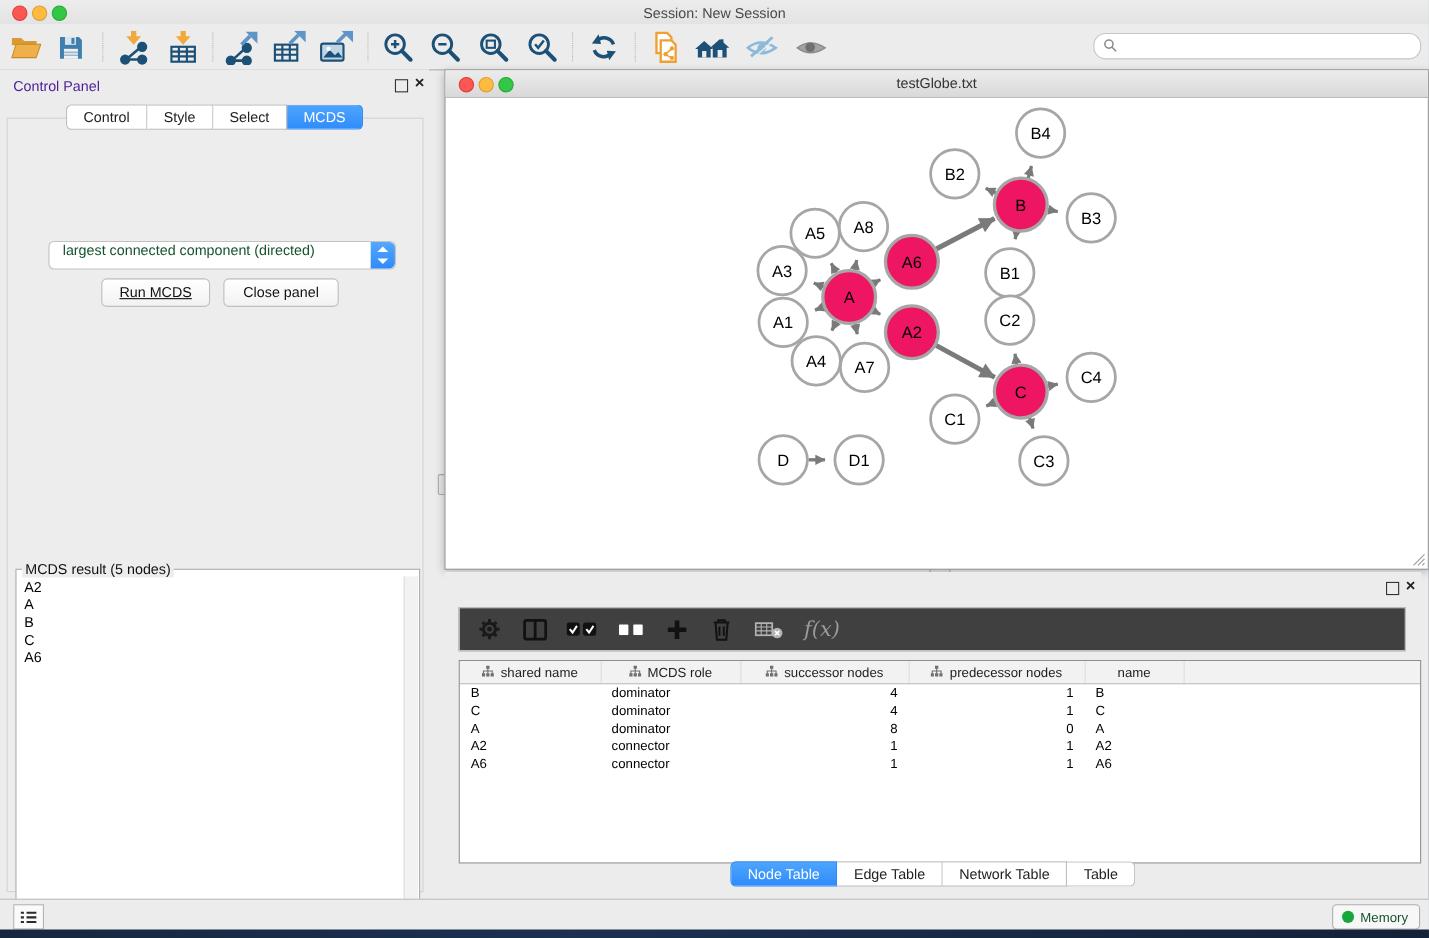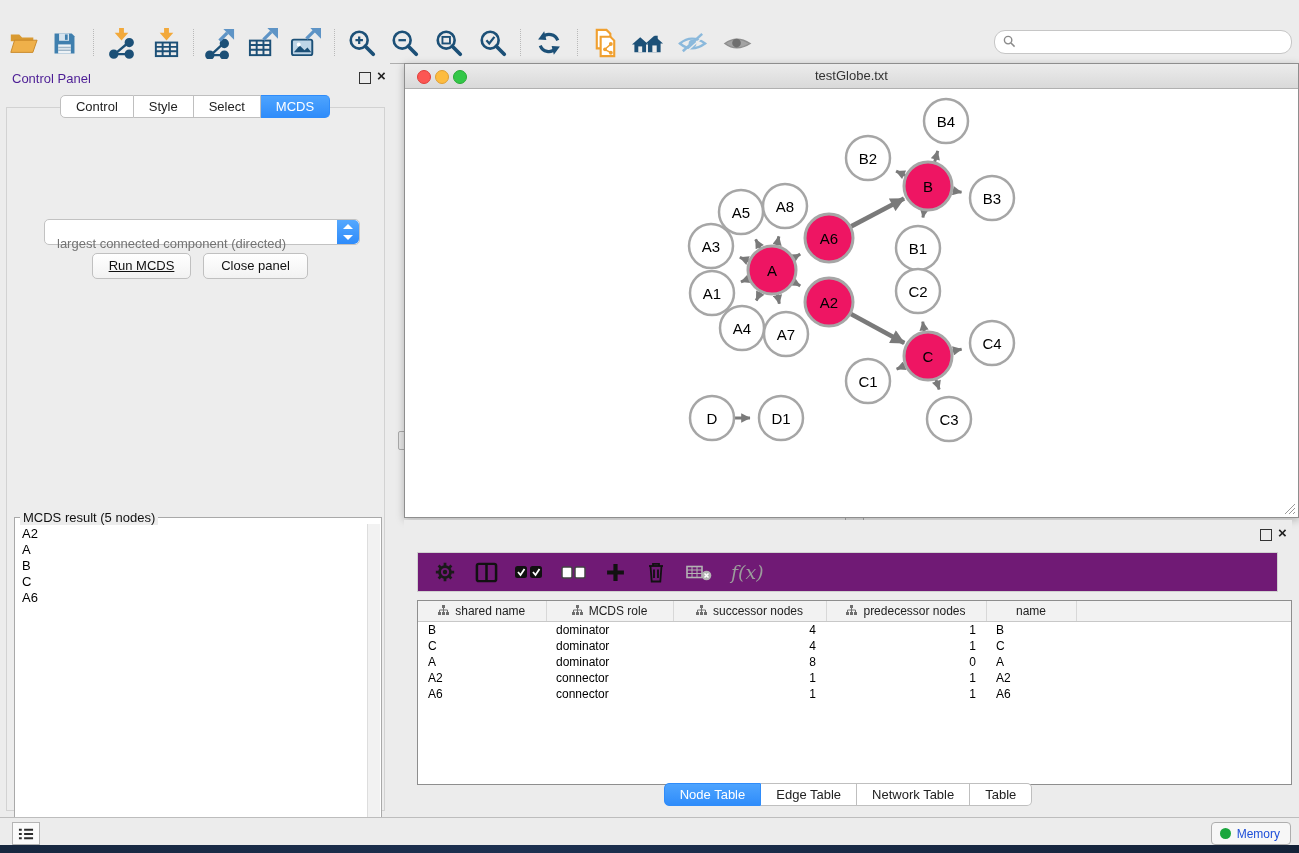--- a/index.html
+++ b/index.html
@@ -28,21 +28,21 @@
   .win-close{position:absolute;top:4px;font-size:15px;font-weight:bold;color:#222;line-height:18px;}
   #cp-body{position:absolute;left:6px;top:44px;width:377px;height:702px;border:1px solid #d2d2d2;background:#ededed;}
   .segbar{position:absolute;left:0;width:100%;display:flex;justify-content:center;}
   #cp-tabs{top:32px;}
   .seg{height:21px;line-height:21px;padding:0 15px;font-size:13px;color:#222;background:#fff;border:1px solid #bfbfbf;border-left:none;cursor:default;}
   .seg:first-child{border-left:1px solid #bfbfbf;border-radius:5px 0 0 5px;}
   .seg:last-child{border-radius:0 5px 5px 0;}
   .seg.active{background:linear-gradient(#4ea4fe,#2f8cfa);color:#fff;border-color:#2f8cfa;}
   #opt-label{position:absolute;left:0;top:133px;width:390px;text-align:center;font-size:13px;color:#111;}
   #opt-dropdown{position:absolute;left:44px;top:156px;width:314px;height:24px;background:#fff;border:1px solid #c2c2c2;border-radius:5px;}
-  #opt-dropdown .val{position:absolute;left:12px;top:16px;font-size:13px;color:#737373;white-space:nowrap;}
+  #opt-dropdown .val{position:absolute;left:12px;top:0;font-size:13px;color:#14532d;white-space:nowrap;}
   #opt-dropdown .stepper{position:absolute;right:0;top:0;width:22px;height:24px;background:linear-gradient(#55a8fe,#2e8bfa);border-radius:0 5px 5px 0;}
   .chev{position:absolute;left:6px;width:0;height:0;border-left:5px solid transparent;border-right:5px solid transparent;}
   .chev.up{top:4px;border-bottom:5px solid #fff;}
   .chev.down{bottom:4px;border-top:5px solid #fff;}
   .pushbtn{position:absolute;top:190px;height:24px;background:linear-gradient(#fff,#f2f2f2);border:1px solid #c0c0c0;border-radius:5px;font-size:13px;color:#111;text-align:center;line-height:23px;cursor:default;}
   #run-btn{left:92px;width:97px;text-decoration:underline;}
   #closep-btn{left:203px;width:103px;}
   #mcds-box{position:absolute;left:14px;top:454px;width:366px;height:345px;border:1px solid #a9a9a9;background:#fff;}
   #mcds-title{position:absolute;left:5px;top:-8px;background:#ededed;padding:0 3px;font-size:13px;color:#111;}
   #mcds-list{position:absolute;left:0;top:8px;right:13px;bottom:2px;overflow:hidden;}
@@ -53,44 +53,50 @@
   
   #net-win{position:absolute;left:404px;top:63px;width:893px;height:453px;background:#fff;border:1px solid #8e8e8e;box-shadow:0 2px 8px rgba(0,0,0,.25);}
   #net-titlebar{position:absolute;left:0;top:0;width:100%;height:24px;background:linear-gradient(#ececec,#d9d9d9);border-bottom:1px solid #b0b0b0;}
   #net-titlebar .title{position:absolute;left:0;right:0;top:4px;text-align:center;font-size:13px;color:#333;}
   #net-canvas{position:absolute;left:1px;top:25px;width:889px;height:426px;background:#fff;}
   #net-grip{position:absolute;right:2px;bottom:2px;width:13px;height:13px;}
   
   #table-panel{position:absolute;left:404px;top:520px;width:888px;height:297px;background:#ececec;}
   #tp-header{position:absolute;left:0;top:0;width:100%;height:26px;}
   #tp-header .ptitle{position:absolute;left:14px;top:6px;font-size:13px;color:#2d2d2d;margin-top:32px;}
-  #tp-toolbar{position:absolute;left:13px;top:32px;width:861px;height:40px;background:#701a75;border:1px solid #d0d0d0;display:flex;align-items:center;gap:15px;padding-left:14px;box-sizing:border-box;}
+  #tp-toolbar{position:absolute;left:13px;top:32px;width:861px;height:40px;background:#404040;border:1px solid #d0d0d0;display:flex;align-items:center;gap:15px;padding-left:14px;box-sizing:border-box;}
   .tp-icon{display:flex;align-items:center;justify-content:center;width:26px;height:26px;cursor:default;}
   #fx-label{font-size:19px;color:#9b9b9b;font-family:"DejaVu Serif","Liberation Serif",serif;font-style:italic;margin-left:2px;}
   #node-table-wrap{position:absolute;left:13px;top:80px;width:873px;height:183px;background:#fff;border:1px solid #8e8e8e;overflow:hidden;}
   table{border-collapse:collapse;table-layout:fixed;width:100%;}
   thead th{height:18px;background:#f2f2f2;border-bottom:1px solid #c8c8c8;border-right:1px solid #d8d8d8;font-size:12px;font-weight:normal;color:#222;text-align:center;white-space:nowrap;overflow:hidden;}
   thead th:last-child{border-right:none;}
   thead th .hicon{margin-right:6px;vertical-align:-1px;}
   tbody td{height:16px;font-size:12px;color:#000;padding:0 10px;white-space:nowrap;overflow:hidden;}
   td.al{text-align:left;} td.ar{text-align:right;}
   #tp-tabs{bottom:11px;top:auto;}
   
   #statusbar{position:absolute;left:0;top:817px;width:1299px;height:28px;background:#ececec;border-top:1px solid #bdbdbd;}
   #list-btn{position:absolute;left:12px;top:4px;width:26px;height:21px;background:#fafafa;border:1px solid #b4b4b4;display:flex;align-items:center;justify-content:center;}
-  #memory-btn{position:absolute;right:8px;top:4px;height:21px;padding:0 10px 0 8px;background:#f7f7f7;border:1px solid #aeaeae;border-radius:4px;display:flex;align-items:center;gap:6px;font-size:12px;color:#1d4ed8;}
+  #memory-btn{position:absolute;right:8px;top:4px;height:21px;padding:0 10px 0 8px;background:#f7f7f7;border:1px solid #aeaeae;border-radius:4px;display:flex;align-items:center;gap:6px;font-size:12px;color:#14532d;}
   #memory-btn .dot{width:11px;height:11px;border-radius:50%;background:#19a63d;}
   #desktop-strip{position:absolute;left:0;top:845px;width:1299px;height:8px;background:linear-gradient(90deg,#17273f,#1c3050 40%,#142238);}
 </style>
 </head>
 <body>
 
 <div id="app">
   <div id="main-win">
 
+    <div id="titlebar">
+      <span class="traffic t-red" style="left:11px;top:5px;"></span>
+      <span class="traffic t-yellow" style="left:29px;top:5px;"></span>
+      <span class="traffic t-green" style="left:47px;top:5px;"></span>
+      <span class="title">Session: New Session</span>
+    </div>
 
     <div id="toolbar">
       <span class="tbtn" style="left:6px;">
         <svg width="30" height="30" viewBox="0 0 32 32">
             <path d="M3 7 h9 l3 3 h12 v4 H3z" fill="#d99a31"></path>
             <path d="M7 13 h24 l-4.5 13 H3z" fill="#efb04a" stroke="#c8882a" stroke-width="1"></path>
           </svg>
       </span>
       <span class="tbtn" style="left:47px;">
         <svg width="29" height="29" viewBox="0 0 32 32">

